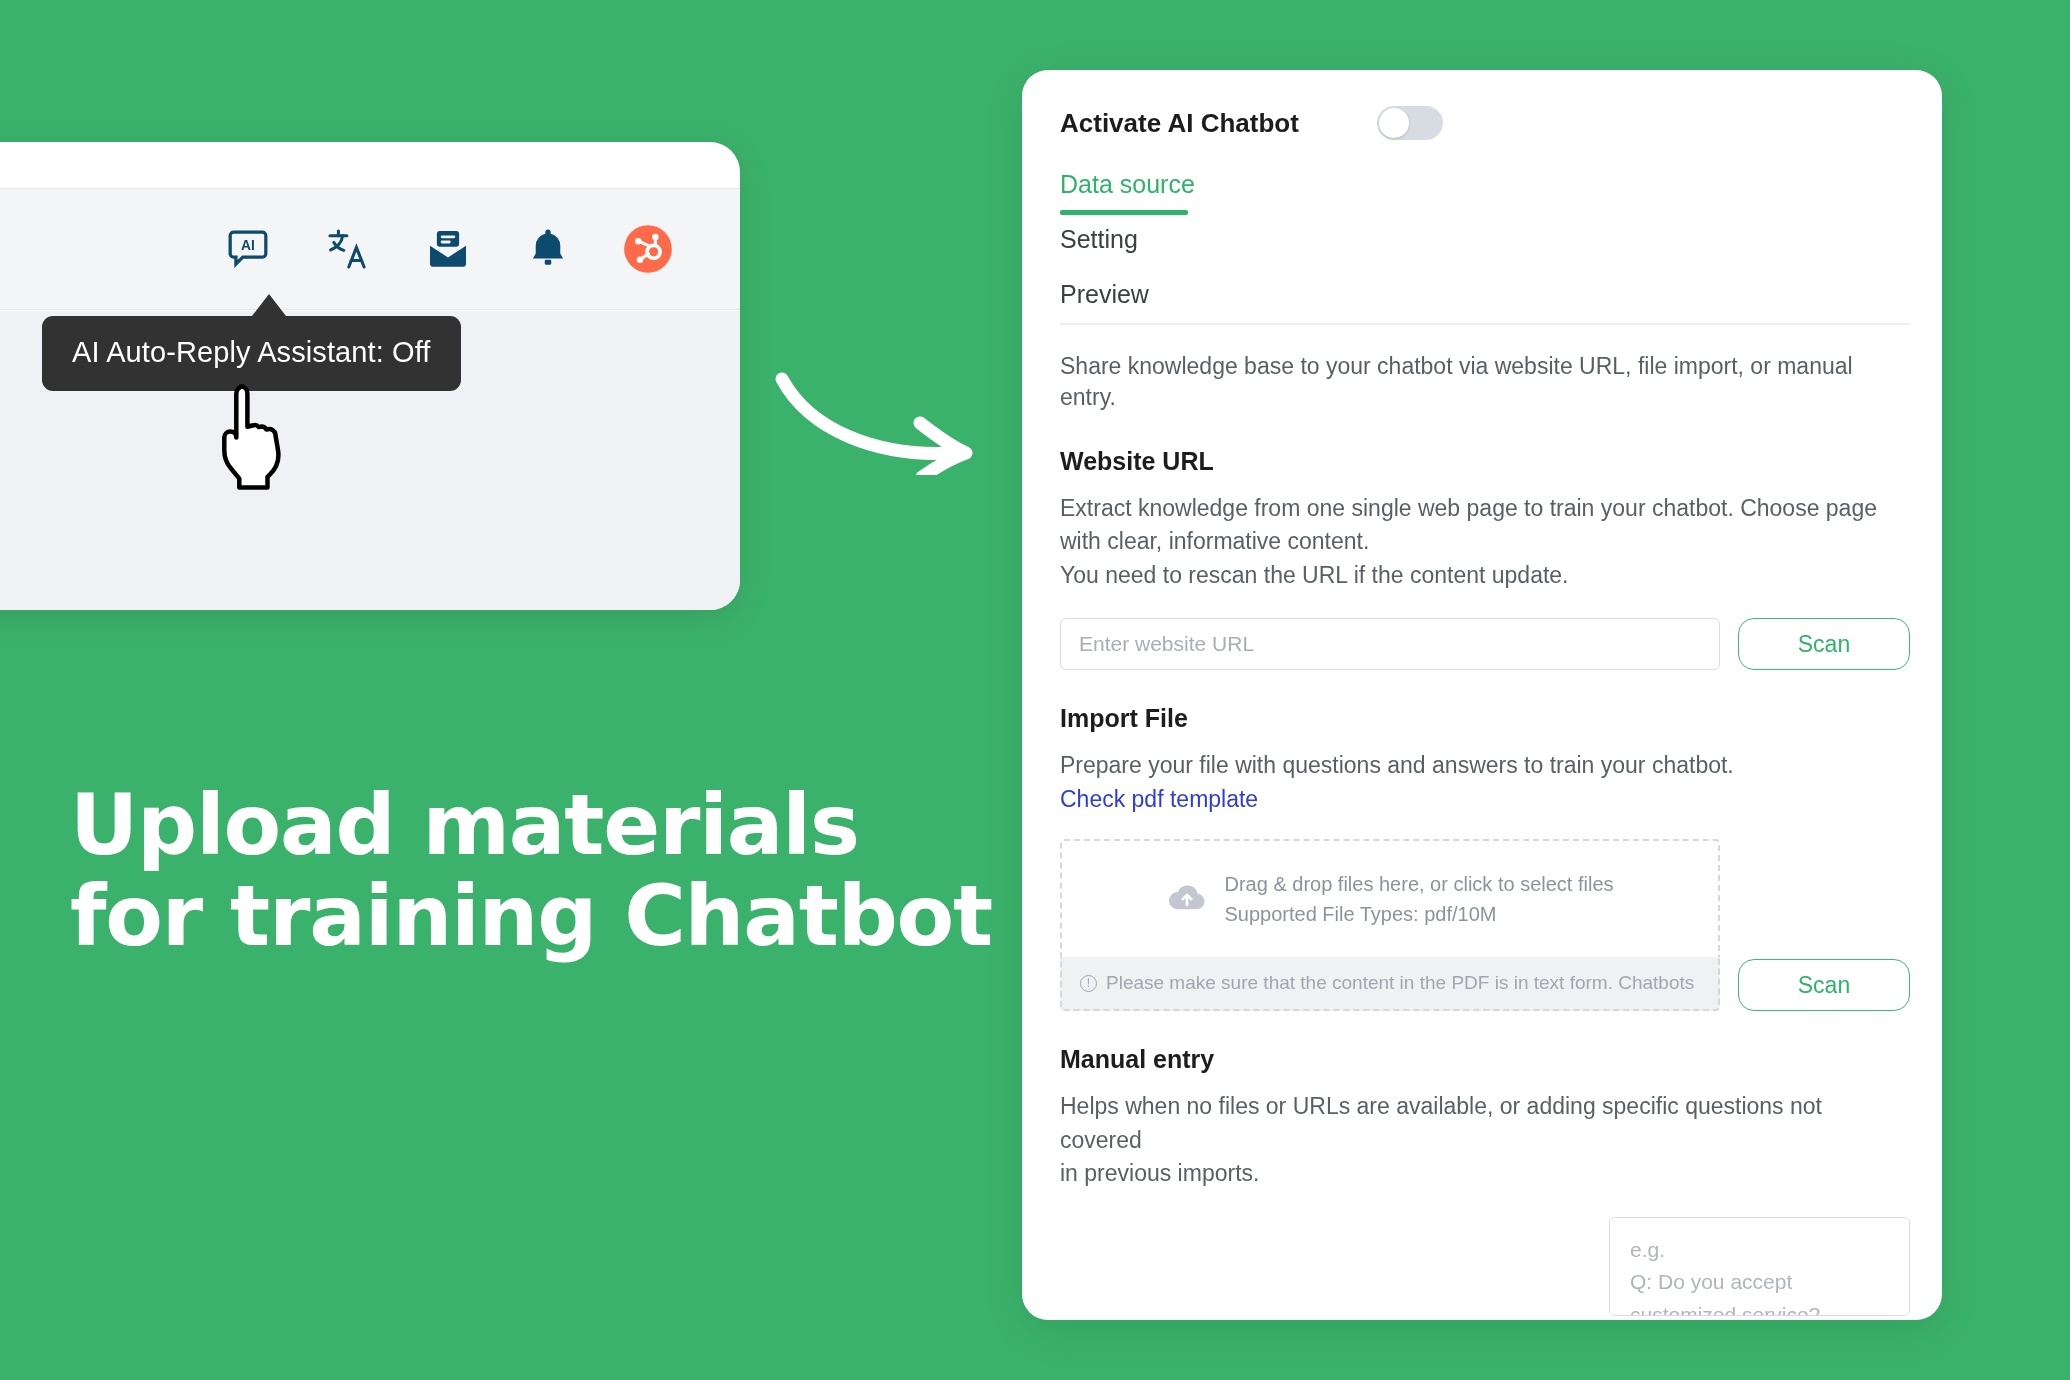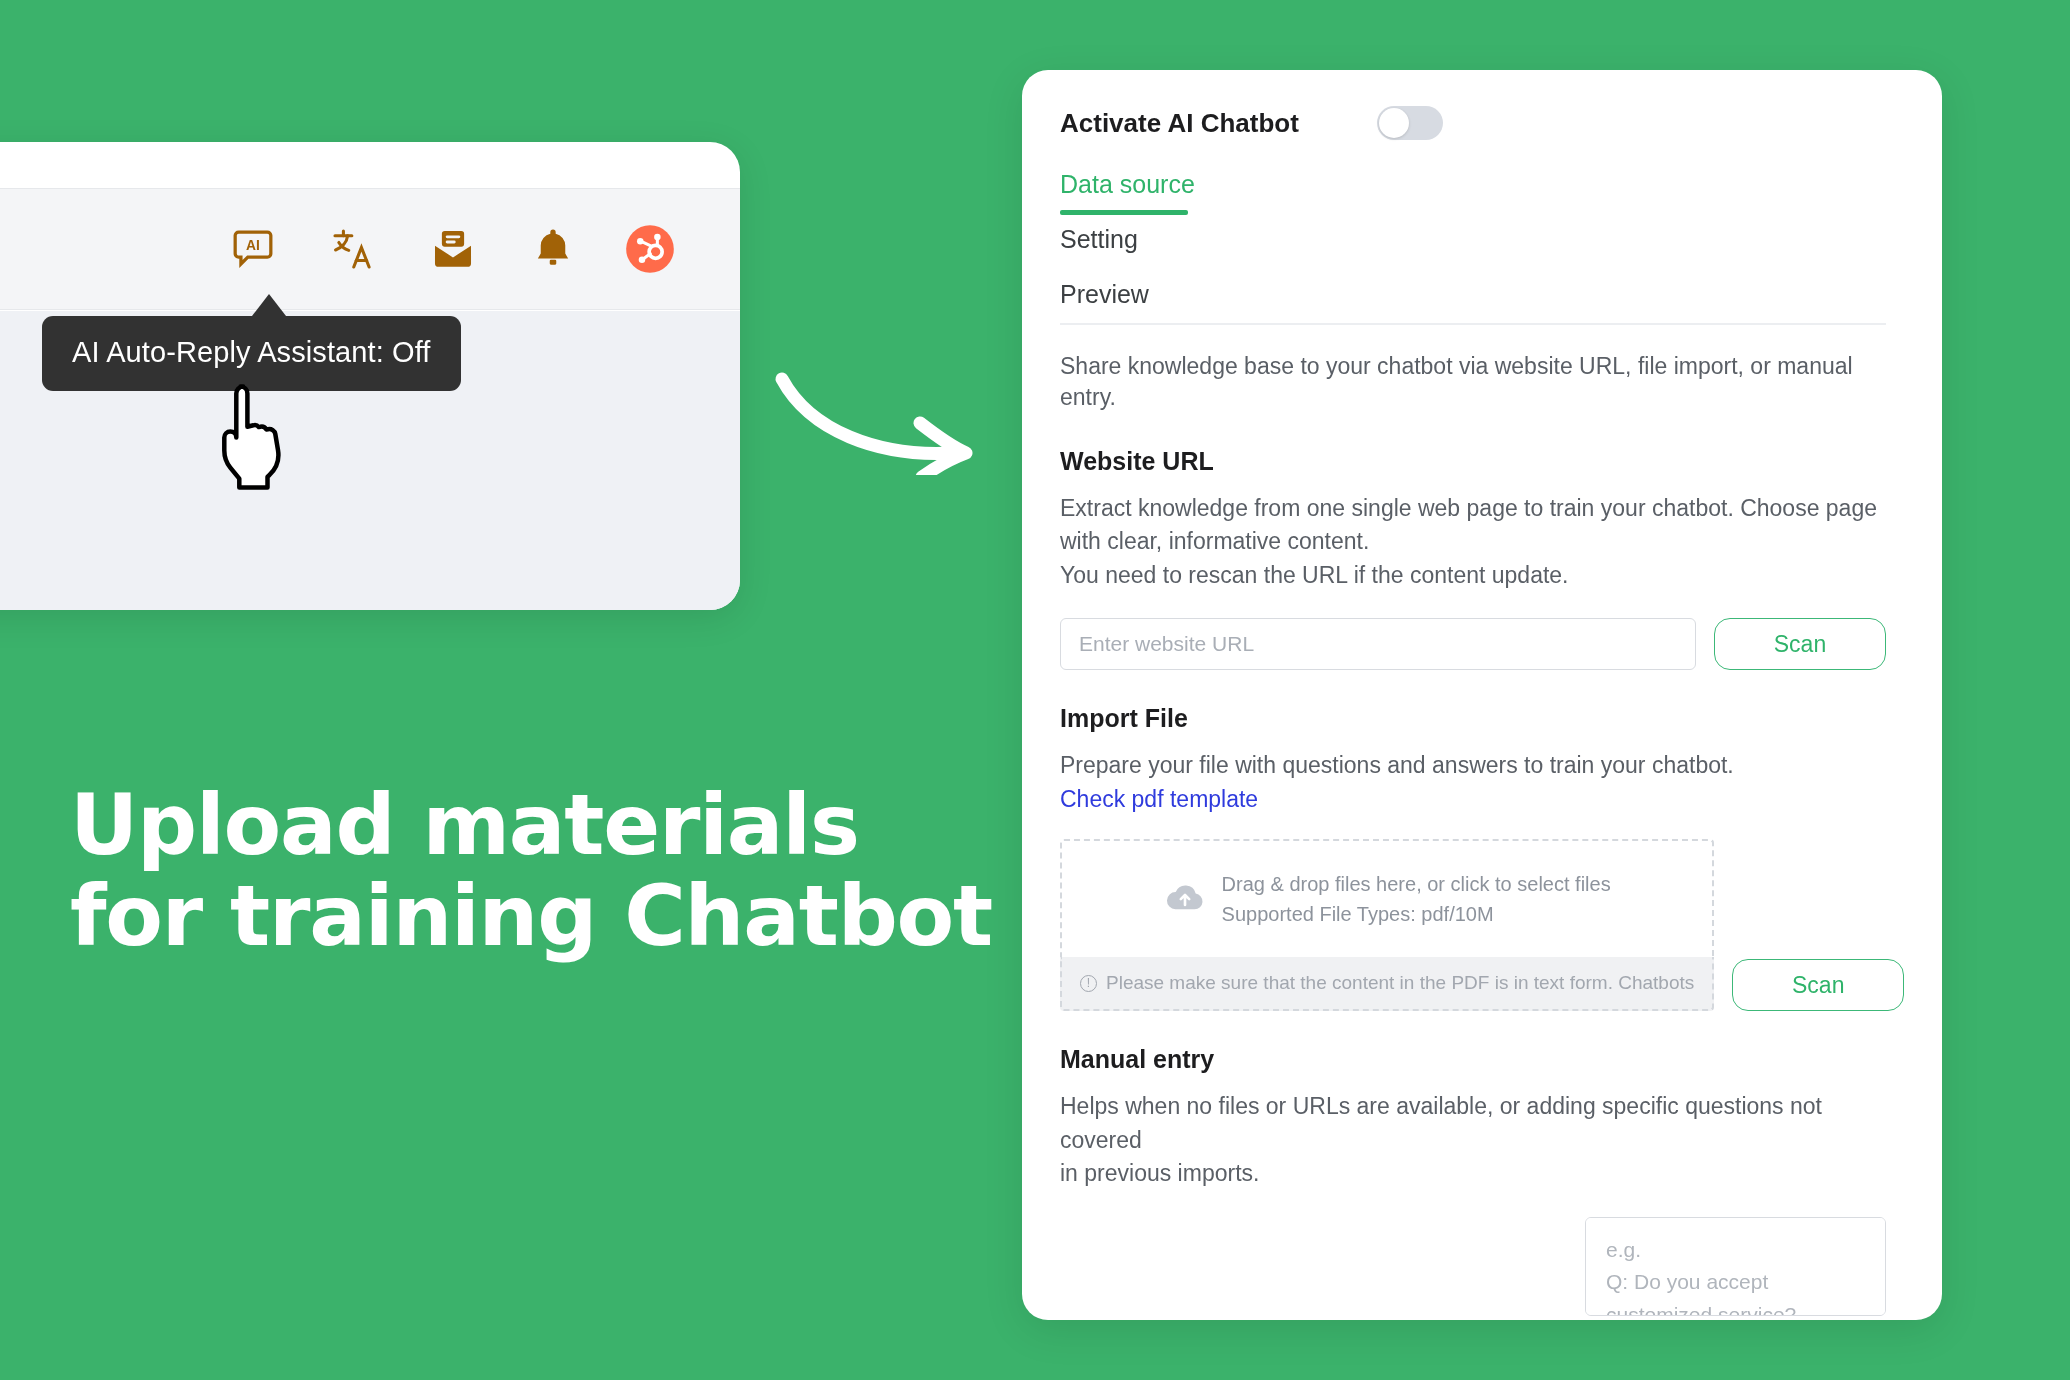--- a/index.html
+++ b/index.html
@@ -28,22 +28,22 @@
     border-top: 1px solid #e6e8eb;
     border-bottom: 1px solid #e6e8eb;
     display: flex;
     align-items: center;
     justify-content: flex-end;
     padding-right: 64px;
     gap: 44px;
   }
   .tb-icon {
     width: 56px; height: 56px;
-    display: flex; align-items: center; justify-content: flex-end;
-    color: #a16207;
+    display: flex; align-items: center; justify-content: center;
+    color: #0c4a6e;
   }
   .tb-icon svg { display: block; }
   #left-body {
     position: absolute;
     left: 0; top: 169px;
     width: 100%; bottom: 0;
     background: #eff1f5;
   }
 
   
@@ -98,21 +98,21 @@
   }
 
   
   #right-card {
     position: absolute;
     left: 1022px; top: 70px;
     width: 920px; height: 1250px;
     background: #ffffff;
     border-radius: 26px;
     box-shadow: 0 10px 40px rgba(0,0,0,0.10);
-    padding: 28px 56px 0 38px;
+    padding: 28px 32px 0 38px;
     overflow: hidden;
   }
 
   .card-header {
     display: flex;
     align-items: center;
     gap: 78px;
     margin-top: 8px;
   }
   #activate-label {

